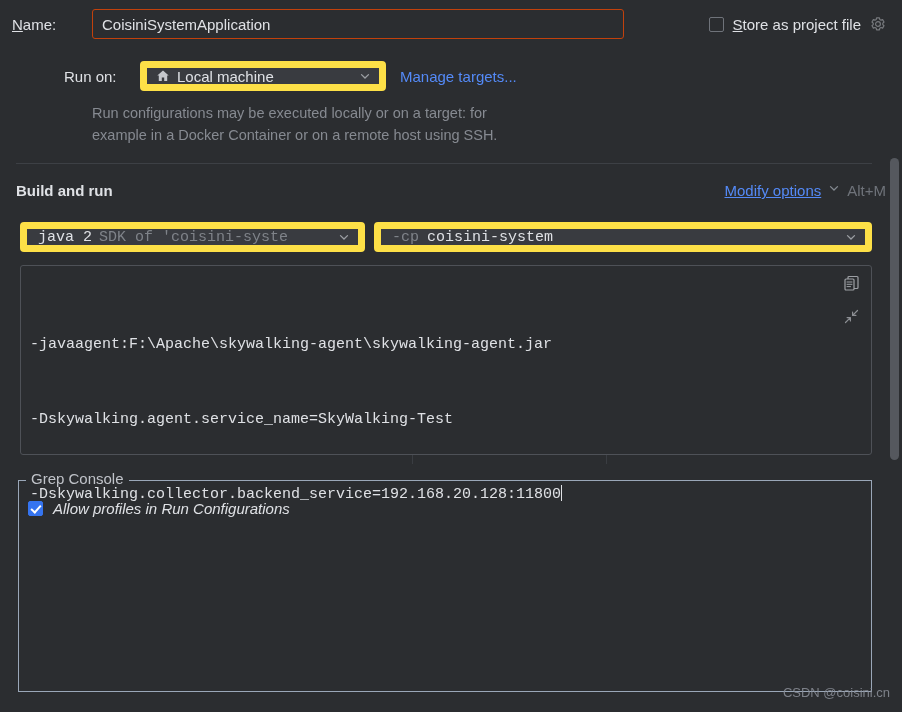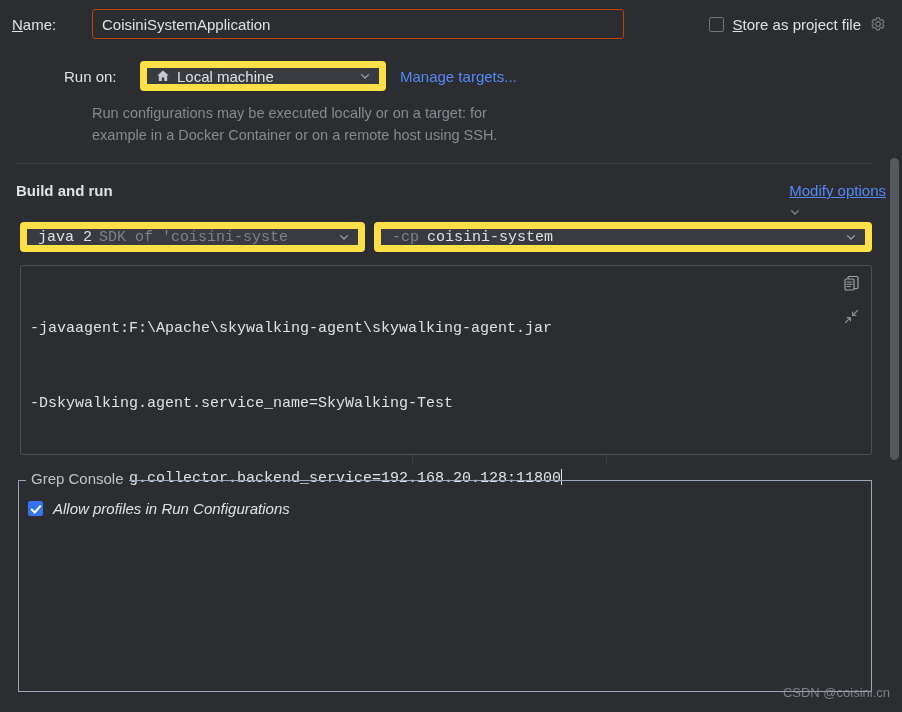--- a/index.html
+++ b/index.html
@@ -176,21 +176,20 @@
     left: 16px; top: 182px;
     font-size: 15px;
     font-weight: bold;
     color: #dfe1e5;
   }
   .modify-wrap {
     position: absolute;
     right: 16px; top: 182px;
     display: flex;
     gap: 7px;
-    flex-direction: column;
   }
   .modify-link {
     color: #548af7;
     font-size: 15px;
     text-decoration: underline;
     cursor: pointer;
     white-space: nowrap;
   }
   .altm {
     color: #6f737a;
@@ -246,21 +245,21 @@
     position: absolute;
     left: 20px; top: 265px;
     width: 852px; height: 190px;
     background: #2b2d30;
     border: 1px solid #4e5157;
     border-radius: 3px;
     box-sizing: border-box;
   }
   .vm-text {
     position: absolute;
-    left: 9px; top: 0;
+    left: 9px; top: 16px;
     right: 40px;
     font-family: "Liberation Mono", monospace;
     font-size: 15px;
     line-height: 25px;
     color: #dfe1e5;
     white-space: pre;
   }
   .caret {
     display: inline-block;
     width: 1px;

